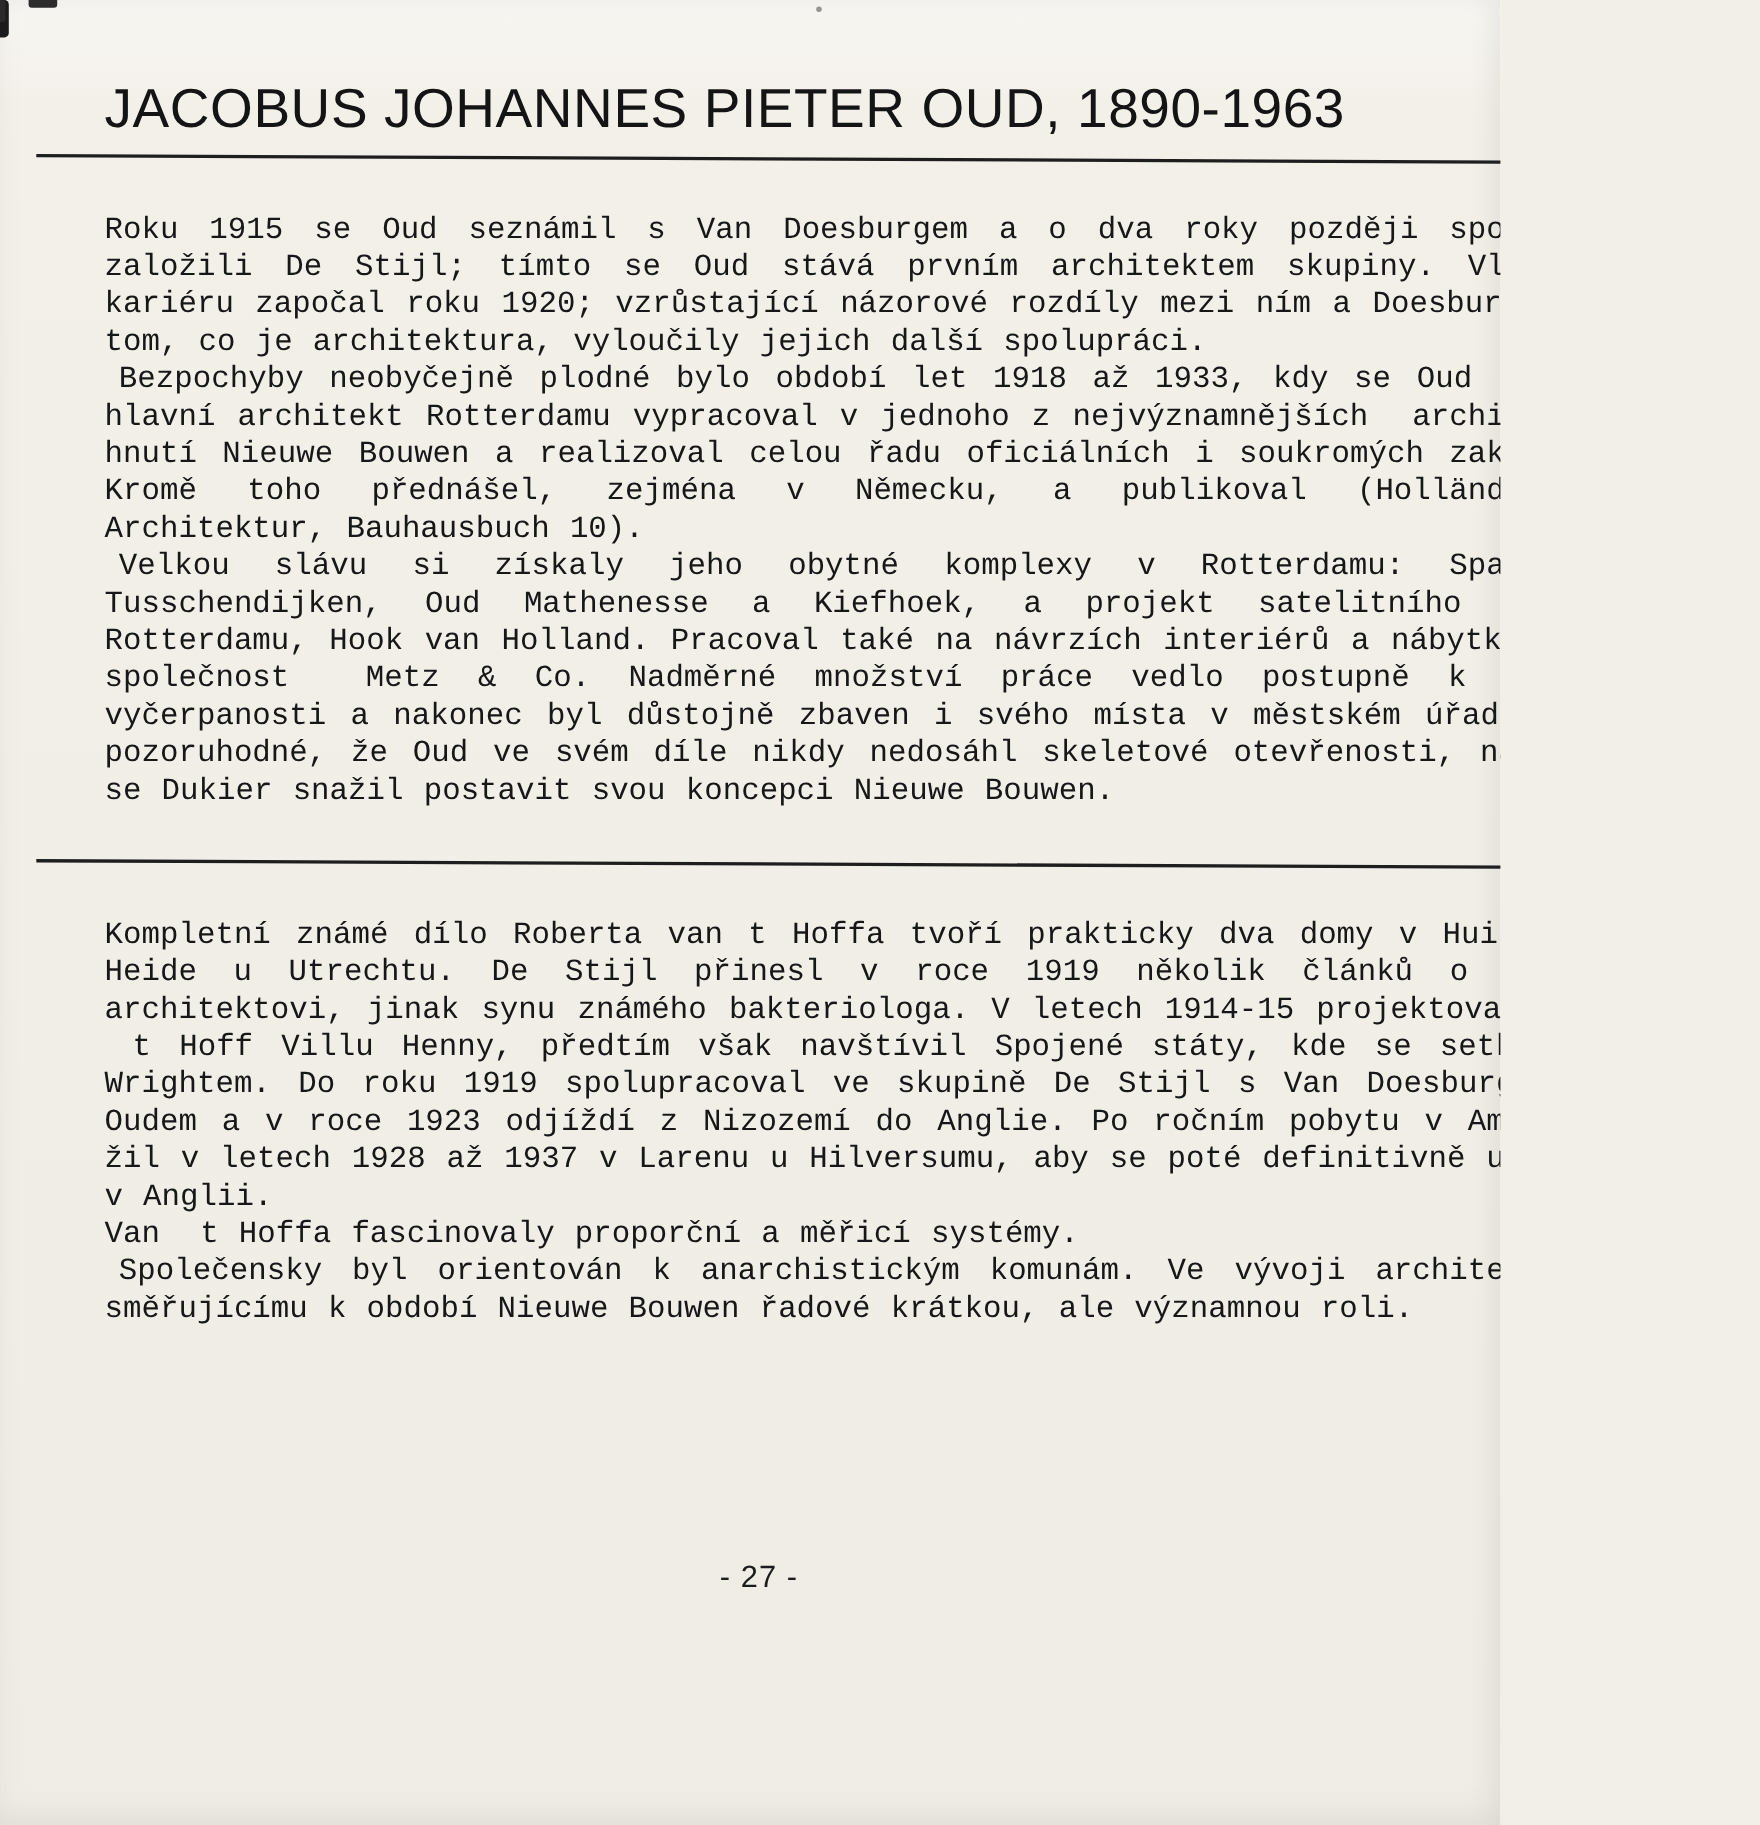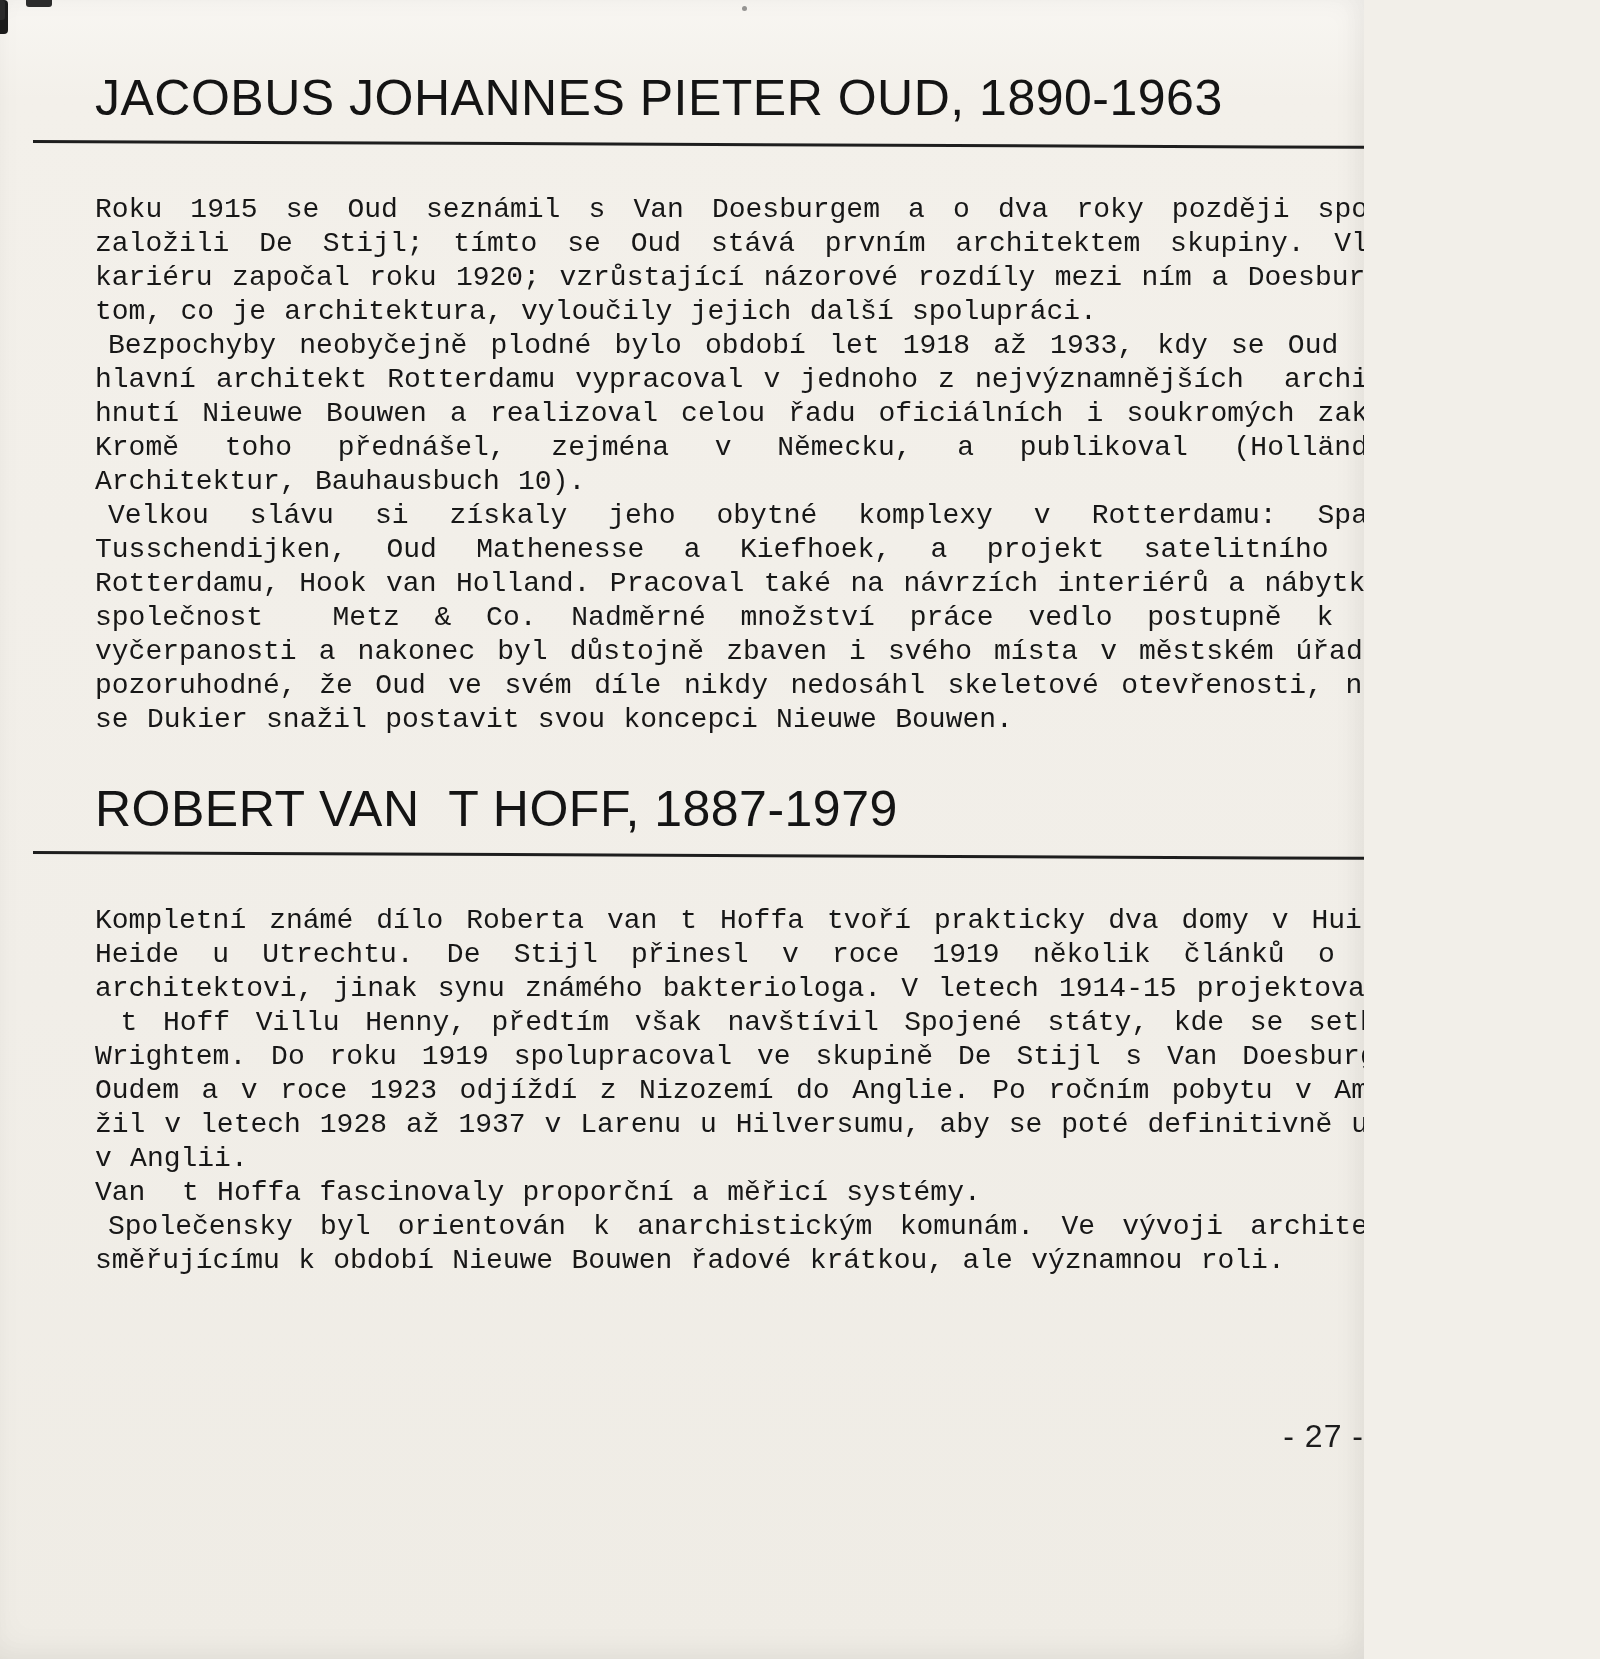--- a/index.html
+++ b/index.html
@@ -60,22 +60,22 @@
     text-indent: 13px;
   }
   .section-2 {
     margin-top: 44px;
   }
   .pageno {
     position: absolute;
     left: 0;
     right: 0;
     top: 1418px;
-    text-align: right;
-    font-size: 32px;
+    text-align: center;
+    font-size: 28px;
     letter-spacing: 1px;
     color: #1c1c1c;
     margin-left: 16px;
   }
   
   .artifact { position: absolute; background: #1b1b1b; }
   .a1 { left: 0; top: 352; width: 8px;  height: 34px; border-radius: 0 4px 4px 0; }
   .a2 { left: 0; top: 398; width: 5px;  height: 20px; border-radius: 0 3px 3px 0; background:#2a2a2a; }
   .a3 { left: 26px; top: 0; width: 26px; height: 7px; background:#2c2c2c; border-radius: 0 0 3px 3px; }
   .a4 { left: 742px; top: 6px; width: 5px; height: 5px; border-radius: 50%; background: rgba(70,70,70,0.55); }
@@ -96,21 +96,20 @@
       <h1 class="heading">JACOBUS JOHANNES PIETER OUD, 1890-1963</h1>
       <div class="rule"></div>
       <div class="body-text">
         <p>Roku 1915 se Oud seznámil s Van Doesburgem a o dva roky později společně založili De Stijl; tímto se Oud stává prvním architektem skupiny. Vlastní kariéru započal roku 1920; vzrůstající názorové rozdíly mezi ním a Doesburgem o tom, co je architektura, vyloučily jejich další spolupráci.</p>
         <p class="ind">Bezpochyby neobyčejně plodné bylo období let 1918 až 1933, kdy se Oud &nbsp;jako hlavní architekt Rotterdamu vypracoval v jednoho z nejvýznamnějších &nbsp;architektů hnutí Nieuwe Bouwen a realizoval celou řadu oficiálních i soukromých zakázek. Kromě toho přednášel, zejména v Německu, a publikoval (Holländische Architektur, Bauhausbuch 10).</p>
         <p class="ind">Velkou slávu si získaly jeho obytné komplexy v Rotterdamu: Spangen, Tusschendijken, Oud Mathenesse a Kiefhoek, a projekt satelitního města Rotterdamu, Hook van Holland. Pracoval také na návrzích interiérů a nábytku pro společnost &nbsp;Metz &amp; Co. Nadměrné množství práce vedlo postupně k úplné vyčerpanosti a nakonec byl důstojně zbaven i svého místa v městském úřadě. Je pozoruhodné, že Oud ve svém díle nikdy nedosáhl skeletové otevřenosti, na níž se Dukier snažil postavit svou koncepci Nieuwe Bouwen.</p>
       </div>
     </section>
 
     <section class="section-2">
-      <h1 class="heading">ROBERT VAN &nbsp;T HOFF, 1887-1979</h1>
       <div class="rule"></div>
       <div class="body-text">
         <p>Kompletní známé dílo Roberta van t Hoffa tvoří prakticky dva domy v Huis ter Heide u Utrechtu. De Stijl přinesl v roce 1919 několik článků o tomto architektovi, jinak synu známého bakteriologa. V letech 1914-15 projektoval Van &nbsp;t Hoff Villu Henny, předtím však navštívil Spojené státy, kde se setkal s Wrightem. Do roku 1919 spolupracoval ve skupině De Stijl s Van Doesburgem a Oudem a v roce 1923 odjíždí z Nizozemí do Anglie. Po ročním pobytu v Americe žil v letech 1928 až 1937 v Larenu u Hilversumu, aby se poté definitivně usadil v Anglii.</p>
         <p>Van &nbsp;t Hoffa fascinovaly proporční a měřicí systémy.</p>
         <p class="ind">Společensky byl orientován k anarchistickým komunám. Ve vývoji architektury směřujícímu k období Nieuwe Bouwen řadové krátkou, ale významnou roli.</p>
       </div>
     </section>
 
   </div>
 

